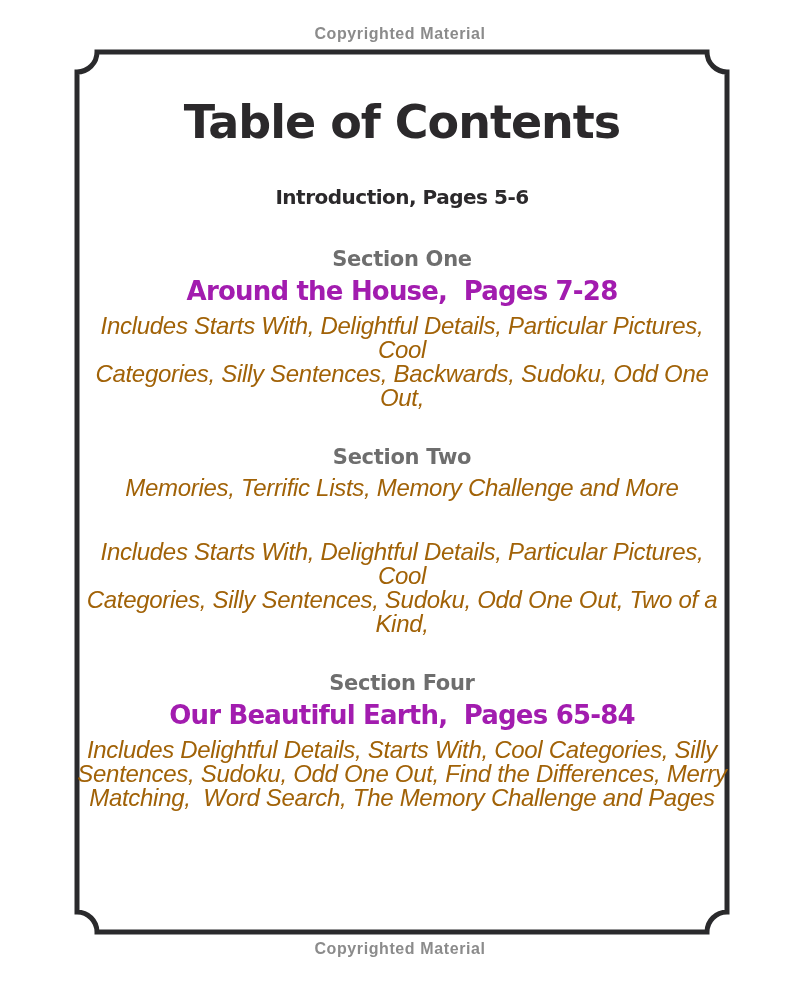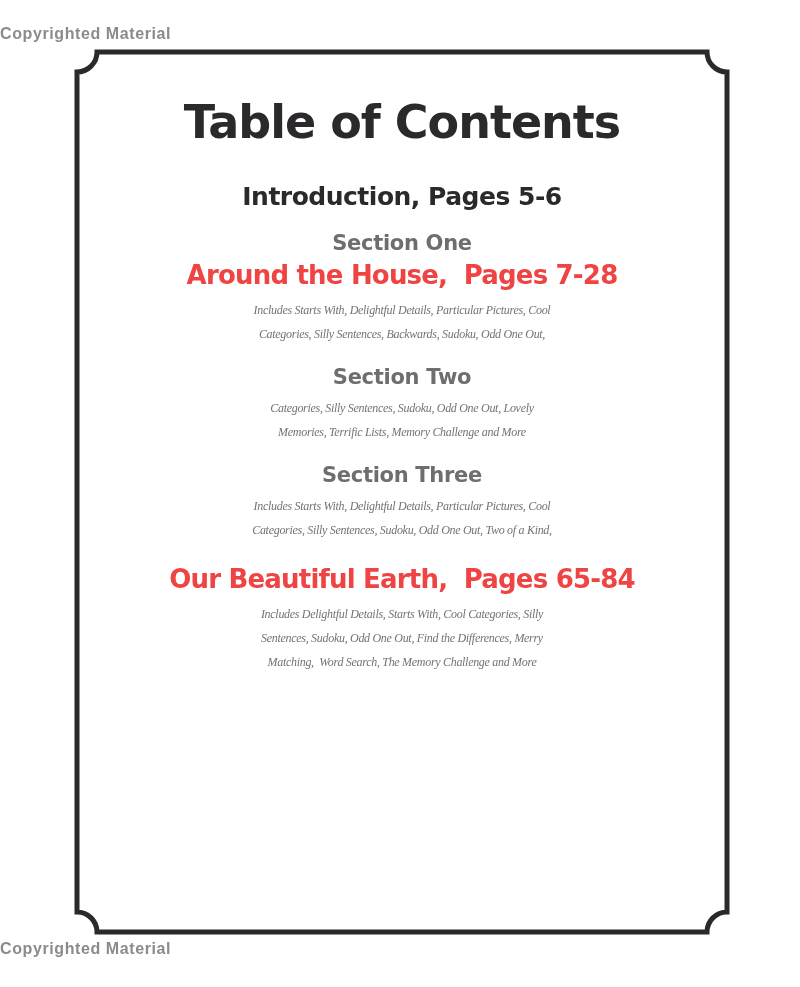--- a/index.html
+++ b/index.html
@@ -11,21 +11,21 @@
     width: 800px;
     height: 987px;
     position: relative;
     overflow: hidden;
     font-family: "Liberation Sans", sans-serif;
   }
   .copyright {
     position: absolute;
     left: 0;
     width: 100%;
-    text-align: left;
+    text-align: center;
     color: #8b8b8b;
     font-size: 16px;
     font-weight: bold;
     letter-spacing: 0.6px;
     font-family: "Liberation Sans", sans-serif;
   }
   .copyright.top { top: 25px; }
   .copyright.bottom { top: 940px; }
 
   .frame-svg {
@@ -56,61 +56,61 @@
     font-size: 46px;
     line-height: 52px;
     letter-spacing: -1px;
     color: #2b292b;
     white-space: pre-wrap;
   }
   .intro-line {
     margin-top: 34px;
     font-family: "DejaVu Sans", sans-serif;
     font-weight: bold;
-    font-size: 25px;
+    font-size: 20px;
     line-height: 30px;
     letter-spacing: -0.5px;
     color: #2b292b;
     white-space: pre-wrap;
   }
   .toc-section {
-    margin-top: 18px;
+    margin-top: 34px;
     display: flex;
     flex-direction: column;
     align-items: center;
   }
   .section-label {
     font-family: "DejaVu Sans", sans-serif;
     font-weight: bold;
     font-size: 21px;
     line-height: 26px;
     letter-spacing: -0.3px;
     color: #6e6e6e;
     white-space: pre-wrap;
   }
   .section-title {
     margin-top: 2px;
     font-family: "DejaVu Sans", sans-serif;
     font-weight: bold;
     font-size: 26px;
     line-height: 34px;
     letter-spacing: -0.8px;
-    color: #ef4444;
+    color: #a21caf;
     white-space: pre-wrap;
   }
   .section-desc {
     margin-top: 6px;
   }
   .desc-line {
-    font-family: Liberation Serif, serif;
+    font-family: Liberation Sans, sans-serif;
     font-style: italic;
-    font-size: 12px;
+    font-size: 24px;
     line-height: 24px;
     letter-spacing: -0.3px;
-    color: #737373;
+    color: #a16207;
     white-space: pre-wrap;
   }
 </style>
 </head>
 <body>
 
 <div class="copyright top">Copyrighted Material</div>
 
 <svg class="frame-svg" viewBox="0 0 656 886" aria-hidden="true">
   <path d="M 23 3 H 633 A 20 20 0 0 0 653 23 V 863 A 20 20 0 0 0 633 883 H 23 A 20 20 0 0 0 3 863 V 23 A 20 20 0 0 0 23 3 Z" fill="none" stroke="#2a2a2c" stroke-width="5"></path>
@@ -127,37 +127,36 @@
     <div class="section-title">Around the House,  Pages 7-28</div>
     <div class="section-desc">
       <div class="desc-line">Includes Starts With, Delightful Details, Particular Pictures, Cool</div>
       <div class="desc-line">Categories, Silly Sentences, Backwards, Sudoku, Odd One Out,</div>
     </div>
   </div>
 
   <div class="toc-section">
     <div class="section-label">Section Two</div>
     <div class="section-desc">
-      <div class="desc-line">Categories, Silly Sentences, Sudoku, Odd One Out, Lovely</div>
       <div class="desc-line">Memories, Terrific Lists, Memory Challenge and More</div>
     </div>
   </div>
 
   <div class="toc-section">
-    <div class="section-label">Section Three</div>
     <div class="section-desc">
       <div class="desc-line">Includes Starts With, Delightful Details, Particular Pictures, Cool</div>
       <div class="desc-line">Categories, Silly Sentences, Sudoku, Odd One Out, Two of a Kind,</div>
     </div>
   </div>
 
   <div class="toc-section">
+    <div class="section-label">Section Four</div>
     <div class="section-title">Our Beautiful Earth,  Pages 65-84</div>
     <div class="section-desc">
       <div class="desc-line">Includes Delightful Details, Starts With, Cool Categories, Silly</div>
       <div class="desc-line">Sentences, Sudoku, Odd One Out, Find the Differences, Merry</div>
-      <div class="desc-line">Matching,  Word Search, The Memory Challenge and More</div>
+      <div class="desc-line">Matching,  Word Search, The Memory Challenge and Pages</div>
     </div>
   </div>
 
 </div>
 
 <div class="copyright bottom">Copyrighted Material</div>
 
 </body></html>

